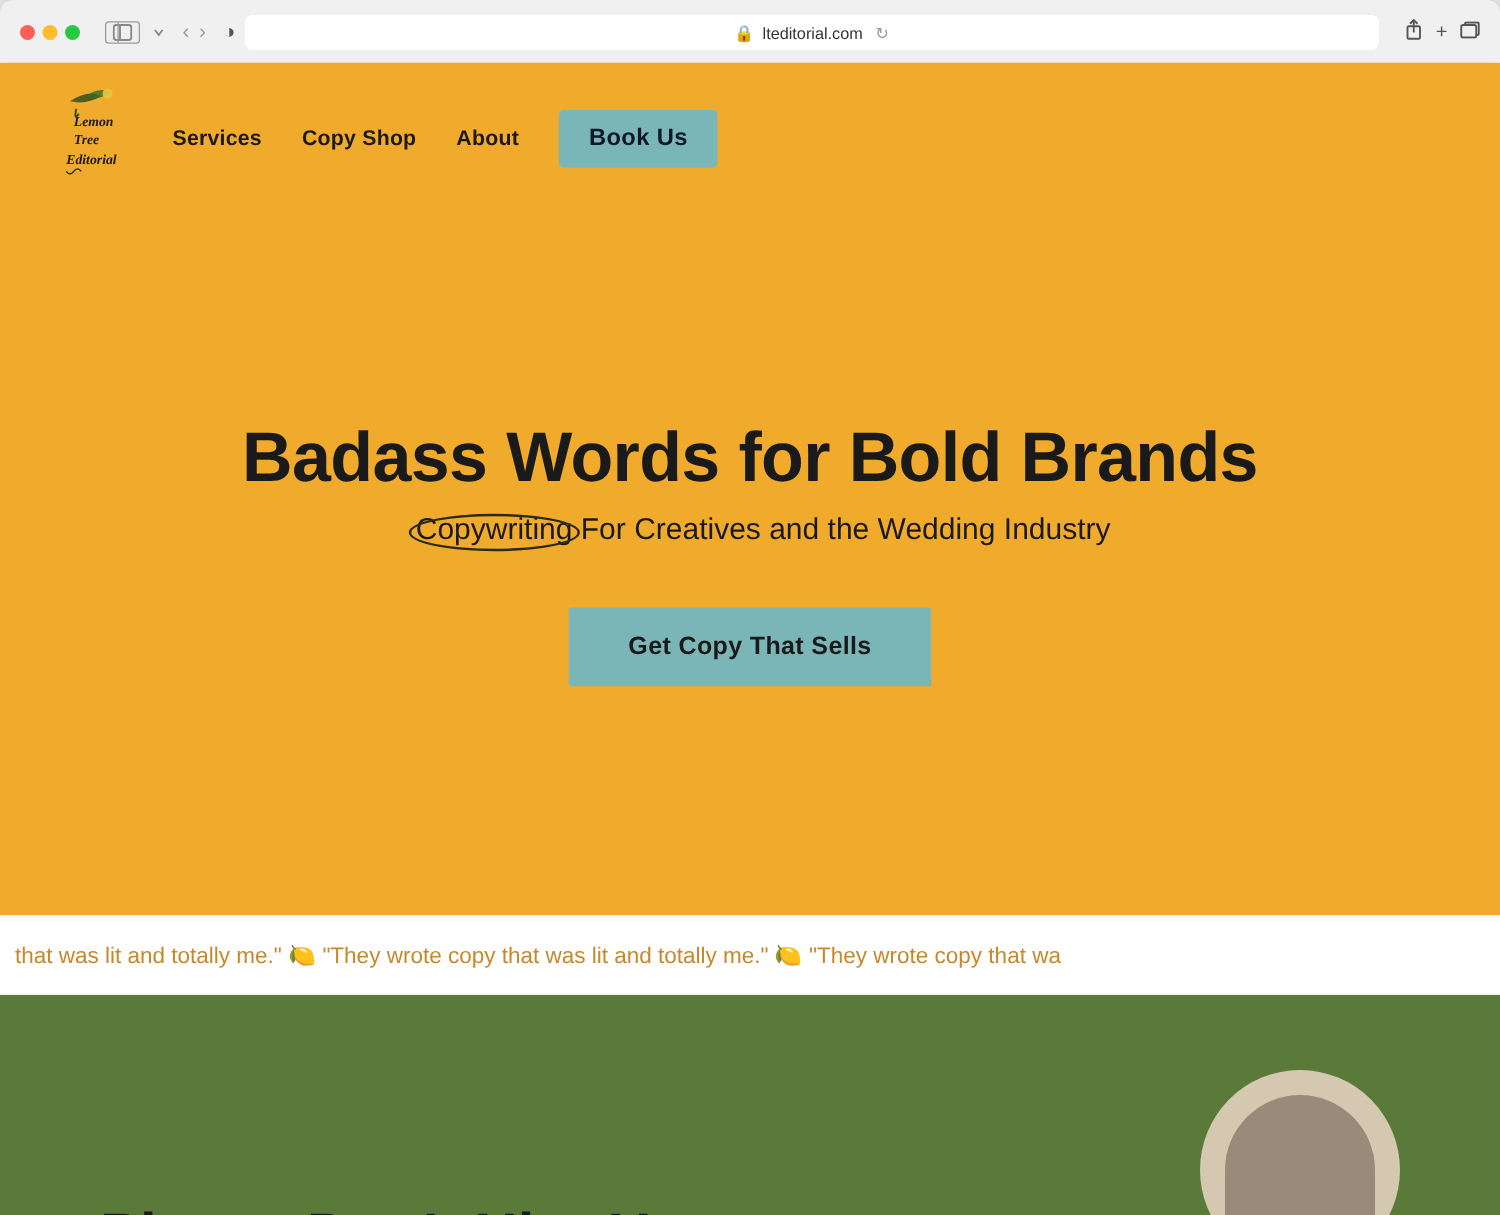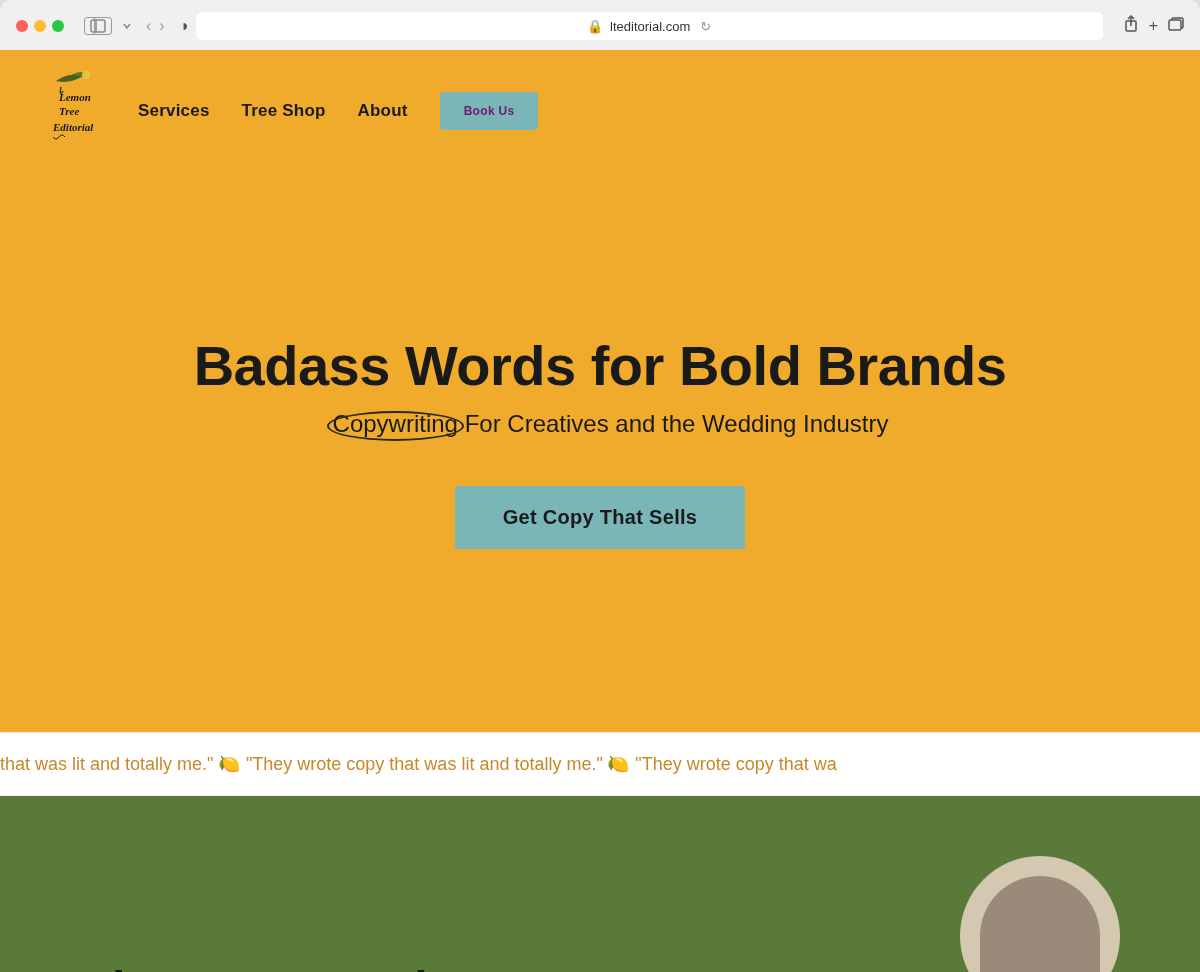--- a/index.html
+++ b/index.html
@@ -124,25 +124,25 @@
     }
     .nav-link {
       font-size: 17px;
       color: #1a1a1a;
       text-decoration: none;
       font-weight: 700;
       letter-spacing: 0.2px;
     }
     .btn-book {
       background: #7ab5b8;
-      color: #701a75;
+      color: #0f172a;
       border: none;
       padding: 12px 24px;
       border-radius: 4px;
-      font-size: 12px;
+      font-size: 19px;
       font-weight: 600;
       cursor: pointer;
       letter-spacing: 0.3px;
     }
 
     
     .hero {
       background: #f0aa2c;
       padding: 80px 48px 100px;
       text-align: center;
@@ -191,21 +191,21 @@
       font-size: 20px;
       font-weight: 700;
       cursor: pointer;
       border-radius: 2px;
       letter-spacing: 0.3px;
     }
 
     
     .ticker-bar {
       background: white;
-      padding: 20px 0;
+      padding: 20px 12px;
       overflow: hidden;
       border-top: 1px solid #eee;
       border-bottom: 1px solid #eee;
     }
     .ticker-inner {
       white-space: nowrap;
       font-size: 18px;
       color: #c8882a;
       font-weight: 400;
     }
@@ -320,21 +320,21 @@
           <path d="M18 8 Q28 0 38 5 Q26 12 18 8Z" fill="#3a6a2a" opacity="0.8"></path>
           <circle cx="35" cy="6" r="4" fill="#e8c840" opacity="0.9"></circle>
           <path d="M10 18 Q8 28 12 22" stroke="#2a4a1a" stroke-width="1.5" fill="none"></path>
 
           <path d="M2 68 Q5 72 8 68 Q11 64 14 68" stroke="#1a1a1a" stroke-width="1" fill="none"></path>
         </svg>
       </div>
     </div>
     <div class="nav-links">
       <a class="nav-link" href="#">Services</a>
-      <a class="nav-link" href="#">Tree Shop</a>
+      <a class="nav-link" href="#">Copy Shop</a>
       <a class="nav-link" href="#">About</a>
       <button class="btn-book">Book Us</button>
     </div>
   </nav>
 
   <section class="hero">
     <h1 class="hero-title">Badass Words for Bold Brands</h1>
     <p class="hero-subtitle">
       <span class="highlight">Copywriting</span><span> For Creatives and the Wedding Industry</span>
     </p>

